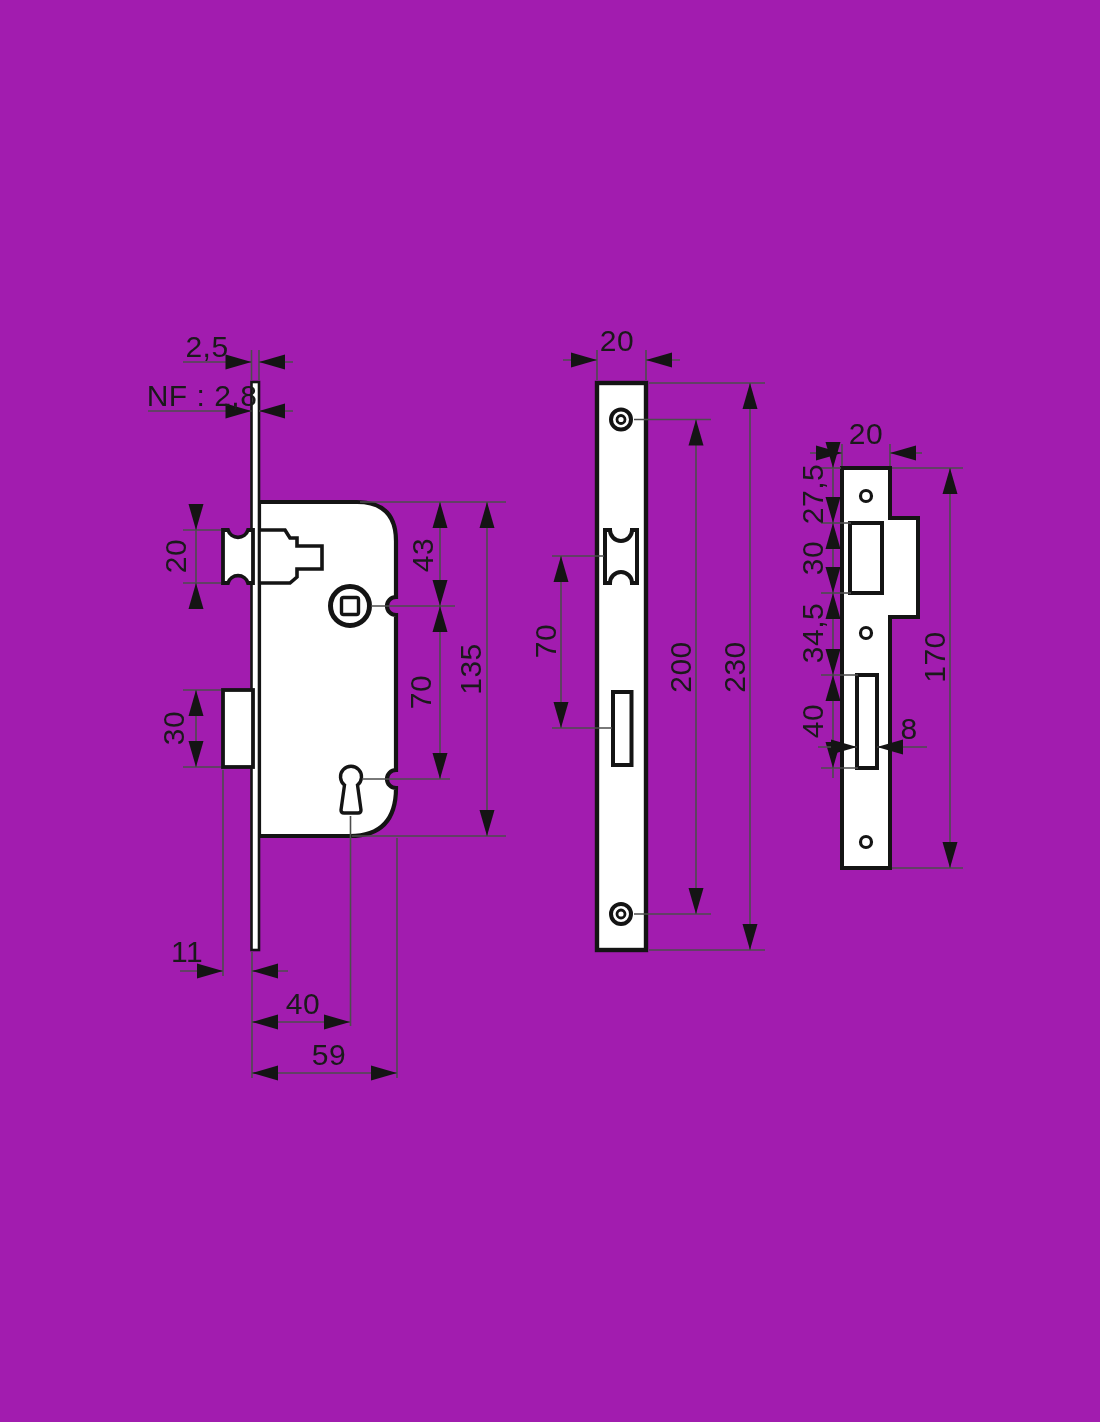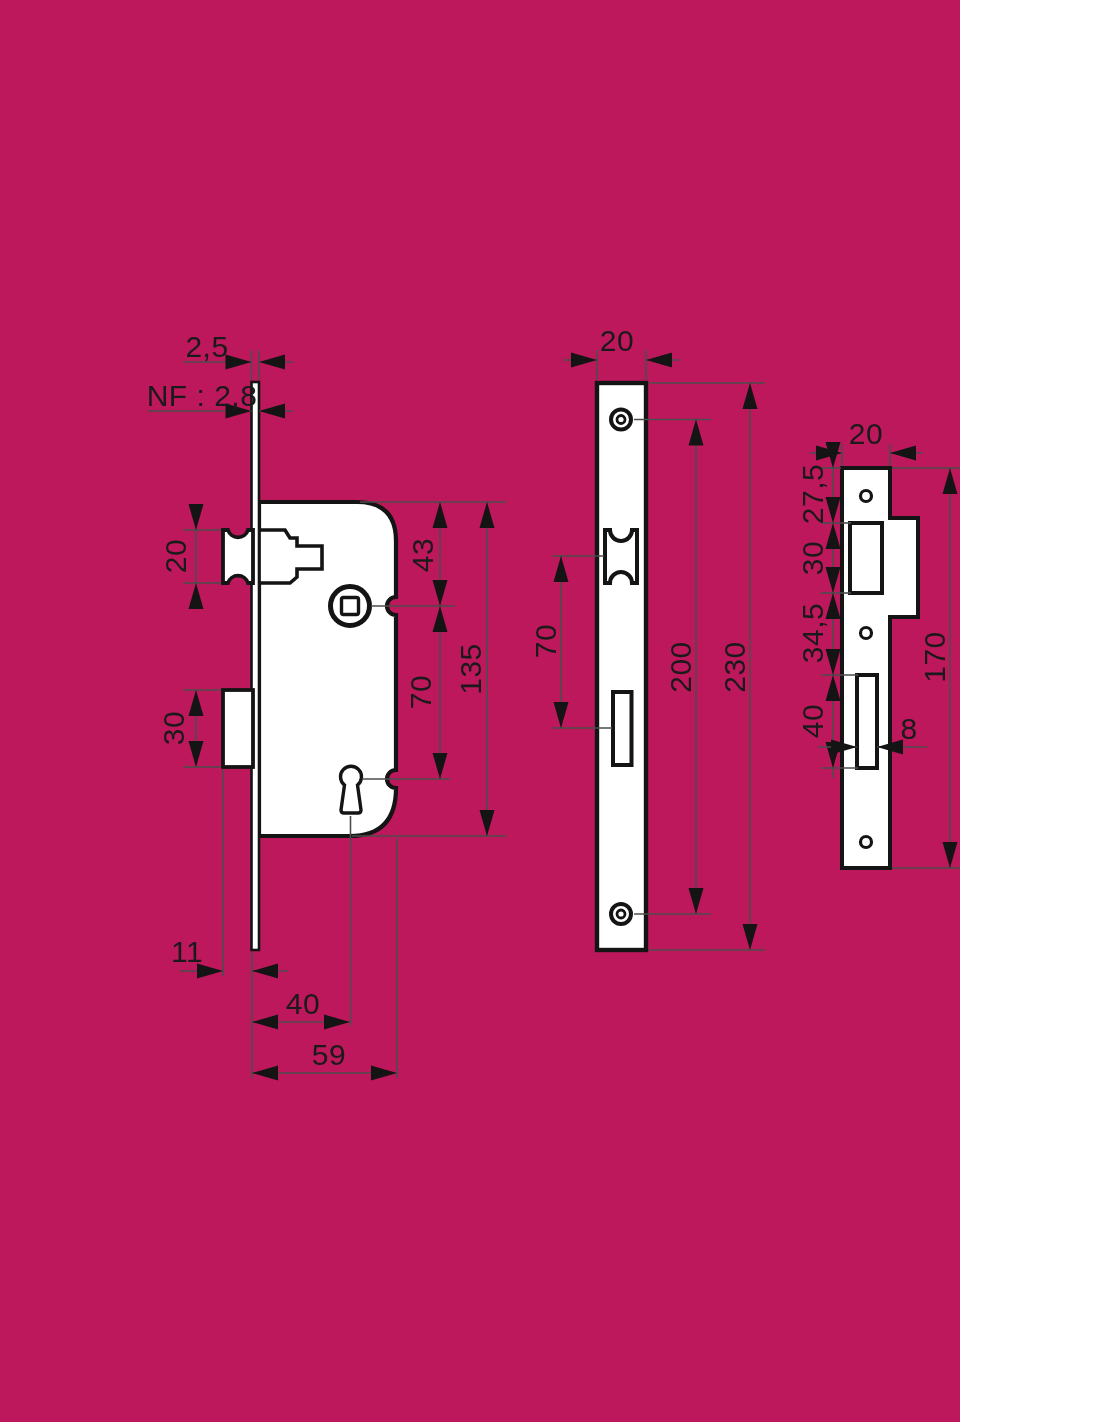--- a/index.html
+++ b/index.html
@@ -1,16 +1,16 @@
 <!DOCTYPE html>
 <html><head>
 <meta charset="utf-8">
 <style>
   html,body{margin:0;padding:0;background:#fff;}
-  #canvas{position:relative;width:960px;height:1422px;background:#be185d;overflow:hidden;}
+  #canvas{position:relative;width:1100px;height:1422px;background:#a21caf;overflow:hidden;}
   svg{display:block;}
   text{font-family:"Liberation Sans", sans-serif;font-size:30px;fill:#1a1a1a;letter-spacing:.5px;}
   .part{stroke:#141414;fill:#ffffff;}
   .dim{stroke:#4d4d4d;stroke-width:1.6;fill:none;}
   .arw{fill:#141414;stroke:none;}
 </style>
 </head>
 <body>
 
 <div id="canvas">

